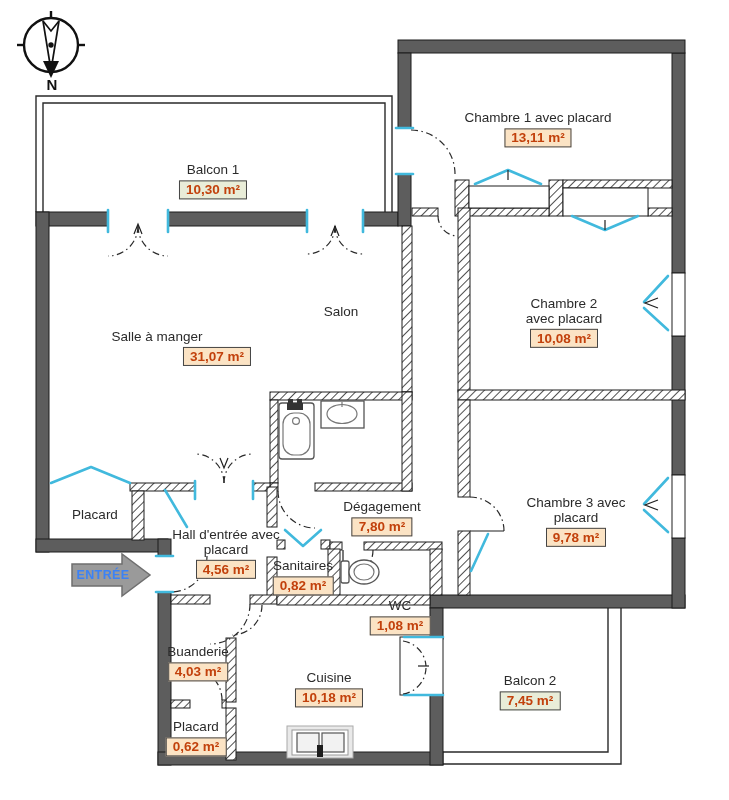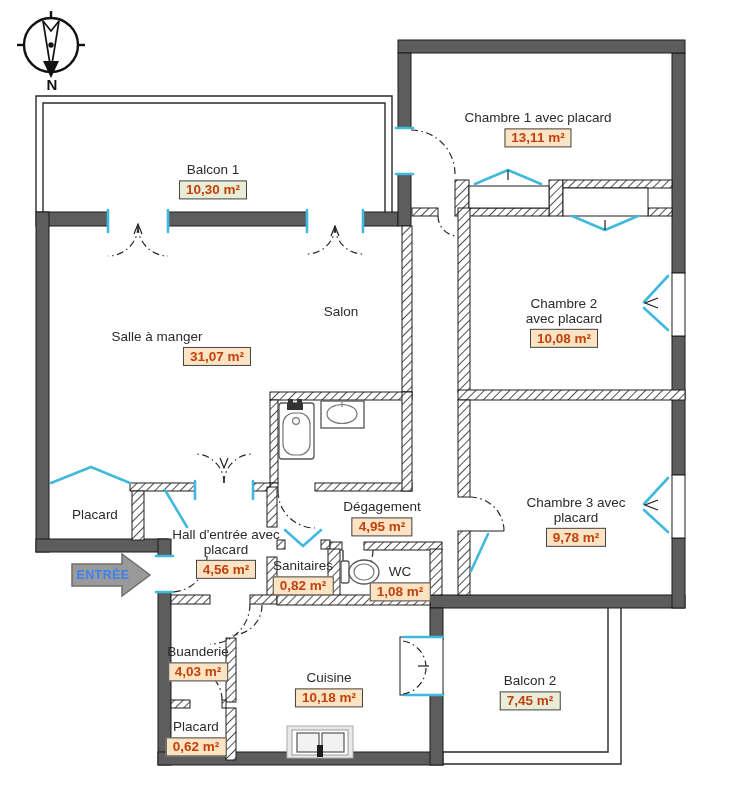--- a/index.html
+++ b/index.html
@@ -249,29 +249,29 @@
   <div>Placard</div>
 </div>
 
 <div class="lbl" style="left:226px;top:553px;">
   <div class="wrap" style="width:118px;">Hall d'entrée avec placard</div>
   <div class="abox">4,56 m²</div>
 </div>
 
 <div class="lbl" style="left:382px;top:518px;">
   <div>Dégagement</div>
-  <div class="abox">4,95 m²</div>
+  <div class="abox">7,80 m²</div>
 </div>
 
 <div class="lbl" style="left:303px;top:577px;">
   <div>Sanitaires</div>
   <div class="abox">0,82 m²</div>
 </div>
 
-<div class="lbl" style="left:400px;top:583px;">
+<div class="lbl" style="left:400px;top:617px;">
   <div>WC</div>
   <div class="abox">1,08 m²</div>
 </div>
 
 <div class="lbl" style="left:576px;top:521px;">
   <div class="wrap" style="width:100px;">Chambre 3 avec placard</div>
   <div class="abox">9,78 m²</div>
 </div>
 
 <div class="lbl" style="left:198px;top:663px;">

